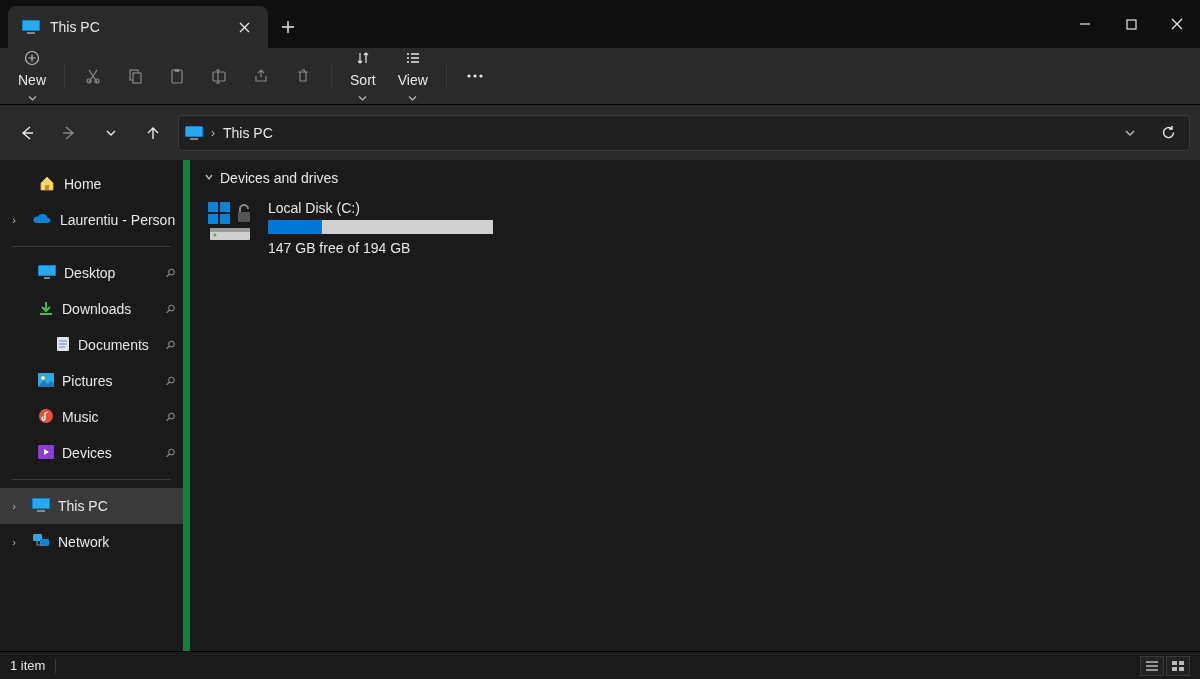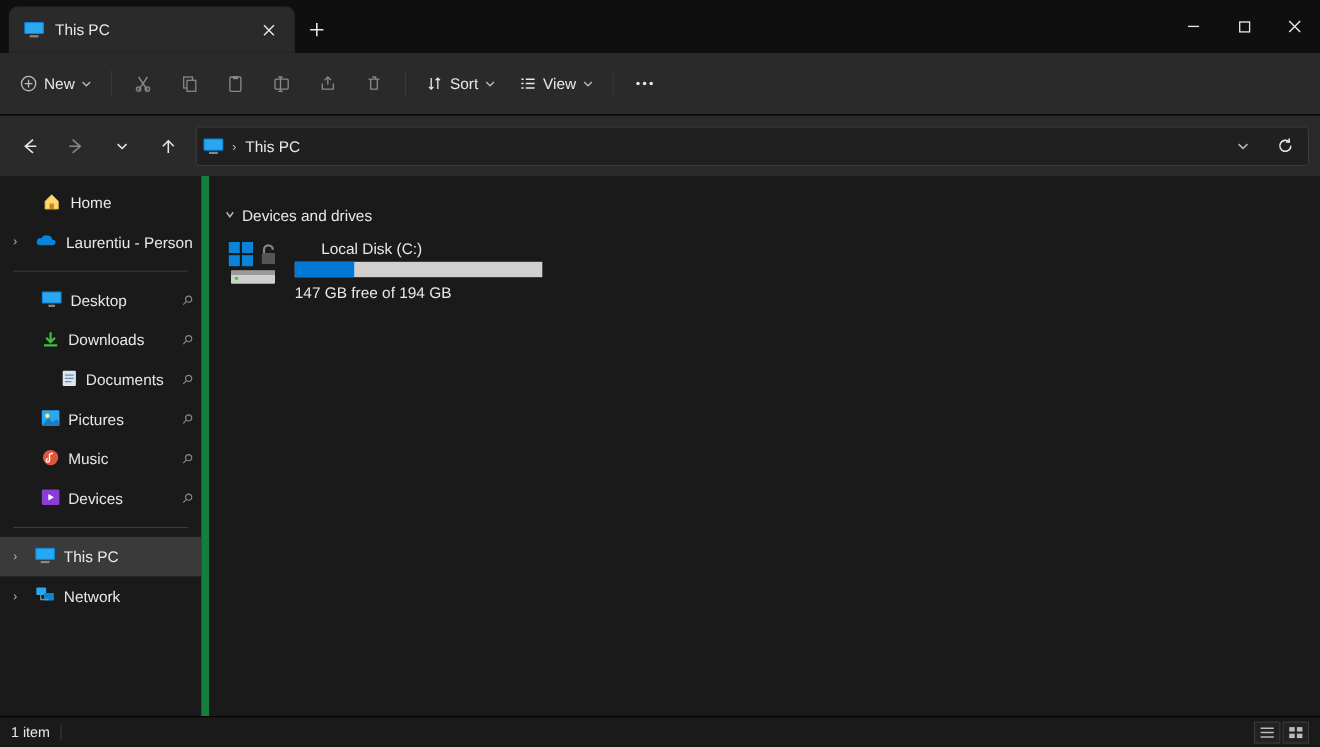--- a/index.html
+++ b/index.html
@@ -49,21 +49,21 @@
   .win-btn { width:46px; display:flex; align-items:center; justify-content:center; }
   
   .toolbar {
     height: 56px; display:flex; align-items:center;
     background: var(--bg-tab);
     padding: 0 8px; gap: 2px;
   }
   .tb-btn {
     height: 36px; min-width: 40px; padding: 0 10px;
     display:flex; align-items:center; justify-content:center; gap:6px;
-    border-radius: 4px; color: var(--text-dim);
+    border-radius: 4px; color: var(--text-dim); flex-direction: column;
   }
   .tb-btn.lbl { color: var(--text); }
   .tb-sep { width:1px; height:24px; background: var(--border); margin: 0 6px; }
   
   .navrow {
     height: 56px; display:flex; align-items:center; gap:8px;
     padding: 0 10px; background: var(--bg-tab);
     border-top: 1px solid #000;
   }
   .nav-btn {
@@ -105,35 +105,35 @@
   }
   .side-item.with-chev { padding-left: 4px; }
   .side-item .chev { width:20px; text-align:center; color:var(--text-dim); font-size:11px;}
   .side-item.selected { background: var(--bg-selected); }
   .side-item .label { flex:1; overflow:hidden; text-overflow:clip; }
   .pin { color:#888; font-size:12px; transform:rotate(45deg);}
   .side-divider { height:1px; background: var(--border); margin: 8px 12px; }
   .side-group { margin-top: 4px; }
   .side-group .side-item { padding-left: 24px; }
   
-  .main { flex:1; padding: 28px 14px; overflow:auto; }
+  .main { flex:1; padding: 10px 14px; overflow:auto; }
   .group-header {
     display:flex; align-items:center; gap:6px; font-size:14px;
     color:var(--text); margin-bottom:8px;
   }
   .group-header .chev { font-size:11px; color:var(--text-dim);}
   .drive {
     display:flex; align-items:flex-start; gap:14px; padding:6px 2px;
     max-width: 340px;
   }
   .drive-icon {
     width:48px; height:40px; position:relative; flex-shrink:0;
   }
   .drive-info { flex:1; }
-  .drive-name { font-size:14px; margin-bottom:4px;margin-left:24px;}
+  .drive-name { font-size:14px; margin-bottom:4px;}
   .drive-bar {
     width:225px; height:14px; background:#d0d0d0; position:relative;
     margin-bottom:6px;
   }
   .drive-bar .fill { height:100%; background: var(--accent); }
   .drive-free { font-size:14px; color:var(--text); }
   
   .statusbar {
     height: 28px; display:flex; align-items:center;
     padding: 0 10px; background: var(--bg); border-top:1px solid #000;

